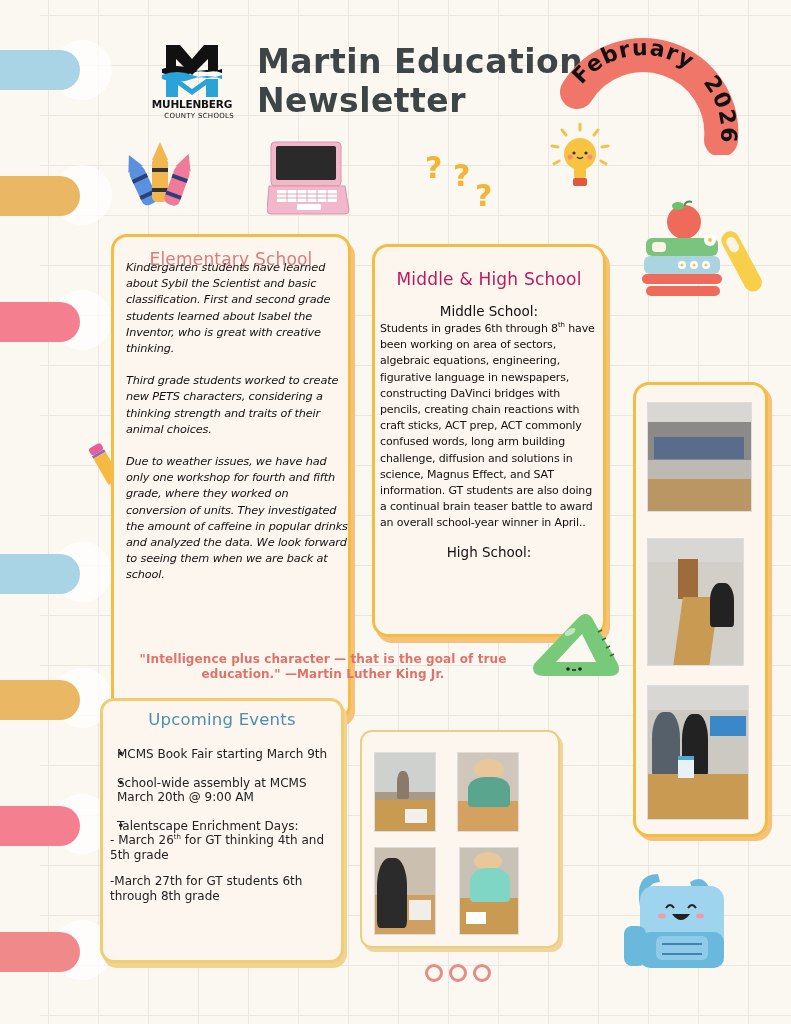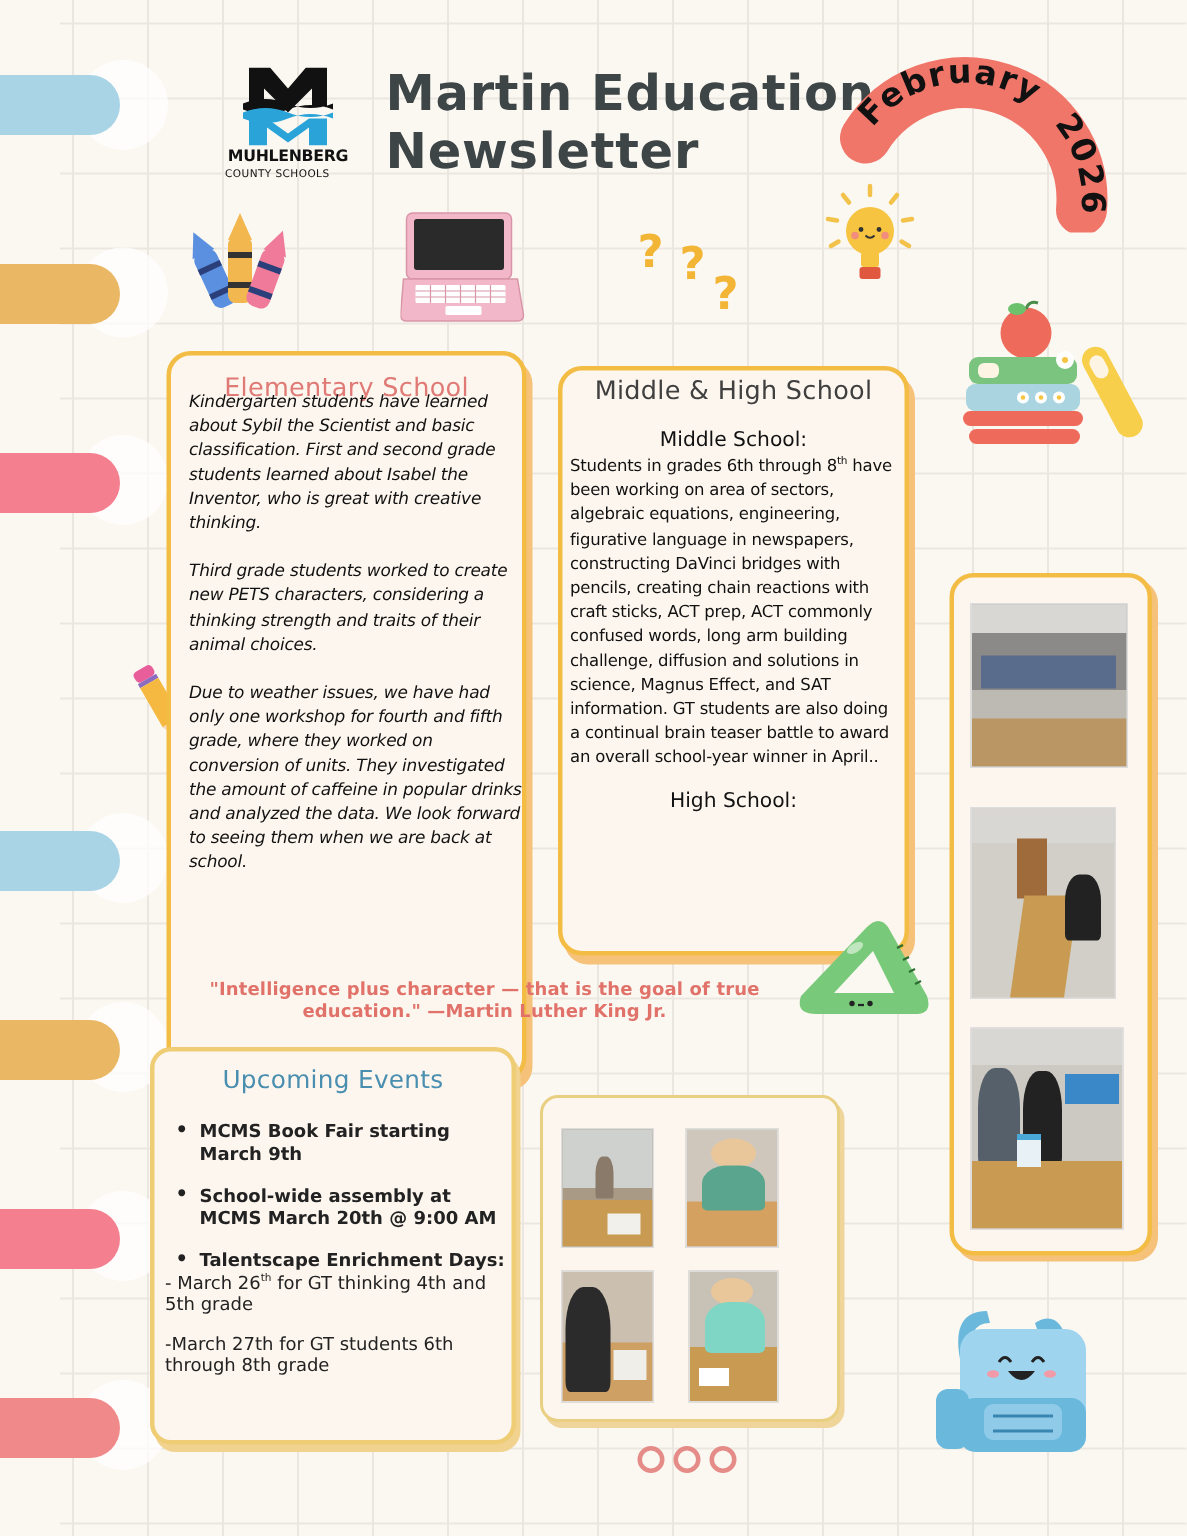--- a/index.html
+++ b/index.html
@@ -25,21 +25,21 @@
   }
   .tab-hole {
     position: absolute; left: 52px; width: 60px; height: 60px; border-radius: 50%;
     background: #ffffff; opacity: 0.75;
   }
   
   .logo { position: absolute; left: 150px; top: 45px; width: 84px; height: 80px; }
   .logo-m { position: absolute; left: 12px; top: 0; width: 60px; height: 52px; }
   .logo-name { position: absolute; left: 0; top: 53px; width: 84px; text-align: center;
     font-family: "DejaVu Sans", sans-serif; font-weight: bold; font-size: 10.5px; letter-spacing: -0.2px; color: #111; }
-  .logo-sub { position: absolute; left: 0; top: 67px; width: 84px; text-align: left;
+  .logo-sub { position: absolute; left: 0; top: 67px; width: 84px; text-align: right;
     font-size: 7px; letter-spacing: 0.3px; color: #111; }
   .title {
     position: absolute; left: 257px; top: 42px;
     font-family: "DejaVu Sans", sans-serif; font-weight: bold;
     font-size: 33px; line-height: 39px; color: #3d4547; letter-spacing: 0.5px;
   }
   .arc-banner { position: absolute; left: 555px; top: 30px; width: 185px; height: 125px; }
 
   
   .deco { position: absolute; }
@@ -53,40 +53,40 @@
   .card-elem { left: 111px; top: 234px; width: 240px; height: 487px; }
   .card-mid  { left: 372px; top: 244px; width: 234px; height: 393px; }
   .card-events { left: 100px; top: 698px; width: 244px; height: 265px; border-color: #eecd75; box-shadow: 3px 5px 0 #f2d28f; border-radius: 14px; }
   .card-photos4 { left: 360px; top: 730px; width: 200px; height: 218px; border-color: #e9cf82; box-shadow: 3px 4px 0 #efd59a; border-width: 2px; border-radius: 12px; }
   .card-photos3 { left: 633px; top: 382px; width: 135px; height: 455px; box-shadow: 4px 4px 0 #f6c27a; }
 
   .card-heading {
     text-align: center; font-size: 17px; font-weight: normal; letter-spacing: 0.2px;
   }
   .h-elem { color: #e07a76; margin-top: 12px; }
-  .h-mid { color: #404040; margin-top: 4px; }
+  .h-mid { color: #be185d; margin-top: 22px; }
   .h-events { color: #4a8fb0; margin-top: 9px; font-size: 16.5px; }
   .body-text {
     font-family: "DejaVu Sans", sans-serif; font-size: 11.3px; line-height: 16.2px;
     color: #111; letter-spacing: -0.15px;
   }
   .elem-text { position: absolute; left: 12px; top: 23px; width: 222px; font-style: italic; }
   .elem-text p { margin-bottom: 16px; }
   .sub-heading { text-align: center; font-size: 13.5px; margin-top: 14px; margin-bottom: 2px; }
   .mid-text { padding: 0 6px 0 5px; }
   .mid-text .body-text { font-size: 11px; line-height: 16.2px; }
   sup { font-size: 7px; vertical-align: super; line-height: 0; }
 
   .quote {
     position: absolute; left: 118px; top: 652px; width: 410px; text-align: center;
     color: #e0726a; font-weight: bold; font-size: 12px; line-height: 14.5px; letter-spacing: 0.1px;
   }
 
   .events-list { list-style: none; margin-top: 18px; font-size: 12px; line-height: 14.5px; color: #222; }
-  .events-list li { position: relative; padding-left: 30px; margin-bottom: 10px; font-weight: bold; }
+  .events-list li { position: relative; padding-left: 14px; margin-bottom: 10px; }
   .events-list li::before { content: "•"; position: absolute; left: 14px; top: 0; font-size: 13px; }
   .events-sub { font-size: 12px; line-height: 14.5px; color: #222; padding-left: 7px; }
   .events-sub p { margin-bottom: 12px; }
 
   .photo {
     position: absolute; border: 1px solid #ddd; overflow: hidden;
   }
   .photo .ceil { position: absolute; left: 0; top: 0; width: 100%; height: 18%; background: #d9d7d3; }
   .photo .wall { position: absolute; left: 0; top: 18%; width: 100%; height: 35%; background: #c9c4bd; }
   .photo .table { position: absolute; left: 0; bottom: 0; width: 100%; height: 35%; background: #c9934f; }

